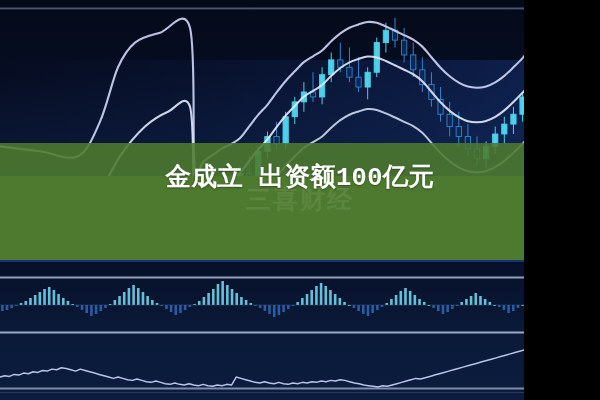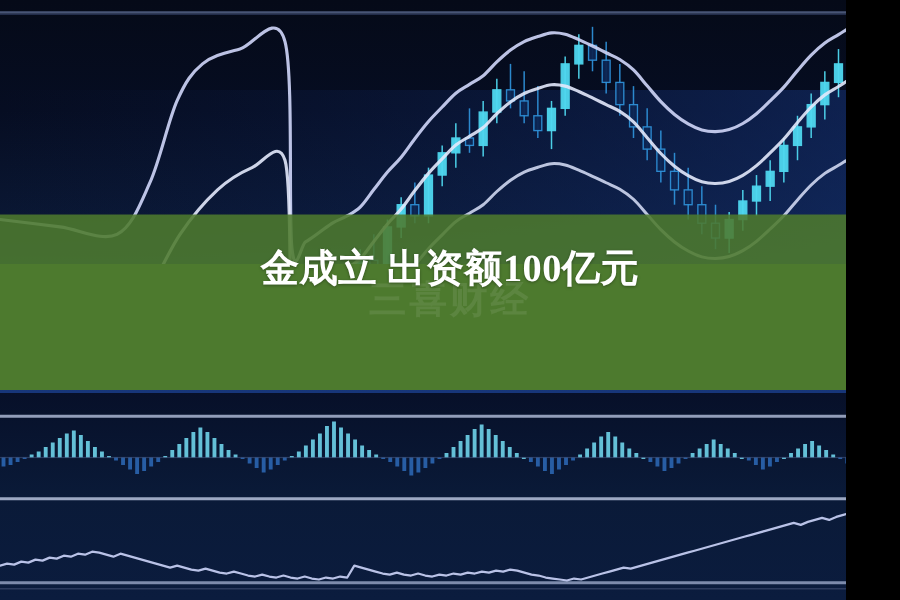--- a/index.html
+++ b/index.html
@@ -2,25 +2,25 @@
 <html><head>
 <meta charset="utf-8">
 <style>
   html, body {
     margin: 0;
     padding: 0;
     background: #000;
   }
   #stage {
     position: relative;
-    width: 564px;
+    width: 524px;
     height: 400px;
     overflow: hidden;
     background: #050a1a;
-    font-family: Liberation Serif, serif;
+    font-family: Liberation Mono, monospace;
   }
 
   
   #chart-bg {
     position: absolute;
     inset: 0;
     width: 600px;
     height: 400px;
     display: block;
   }

